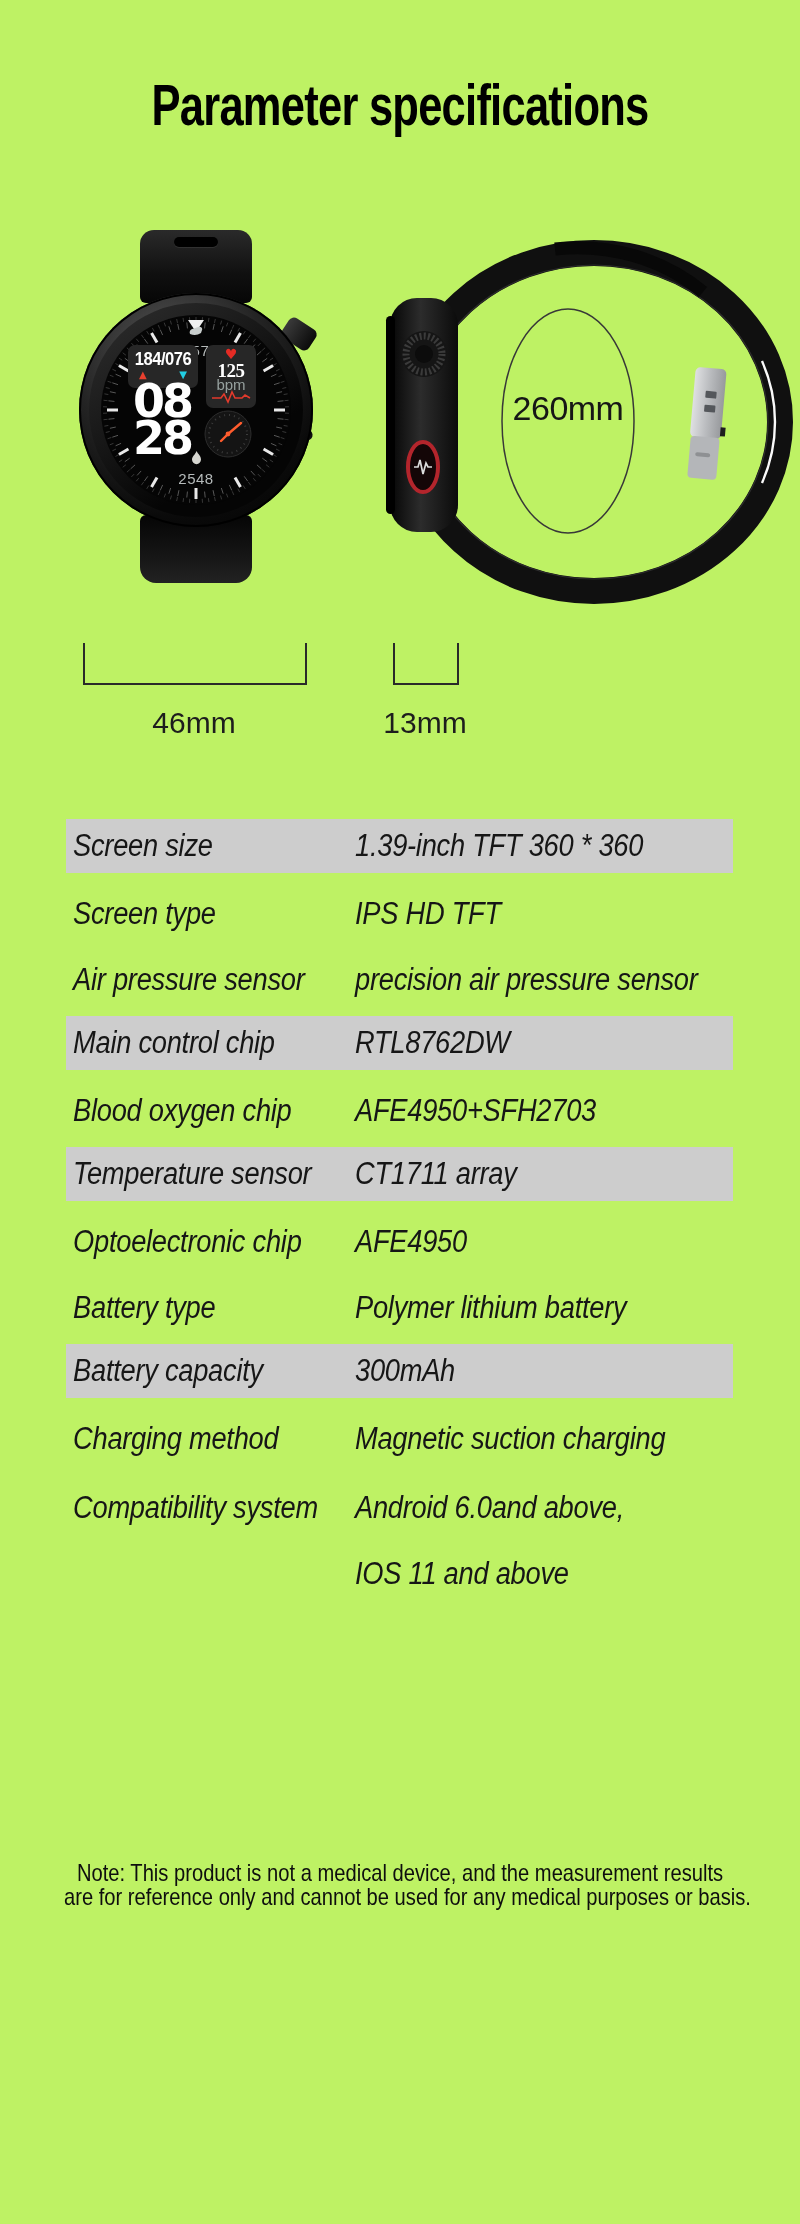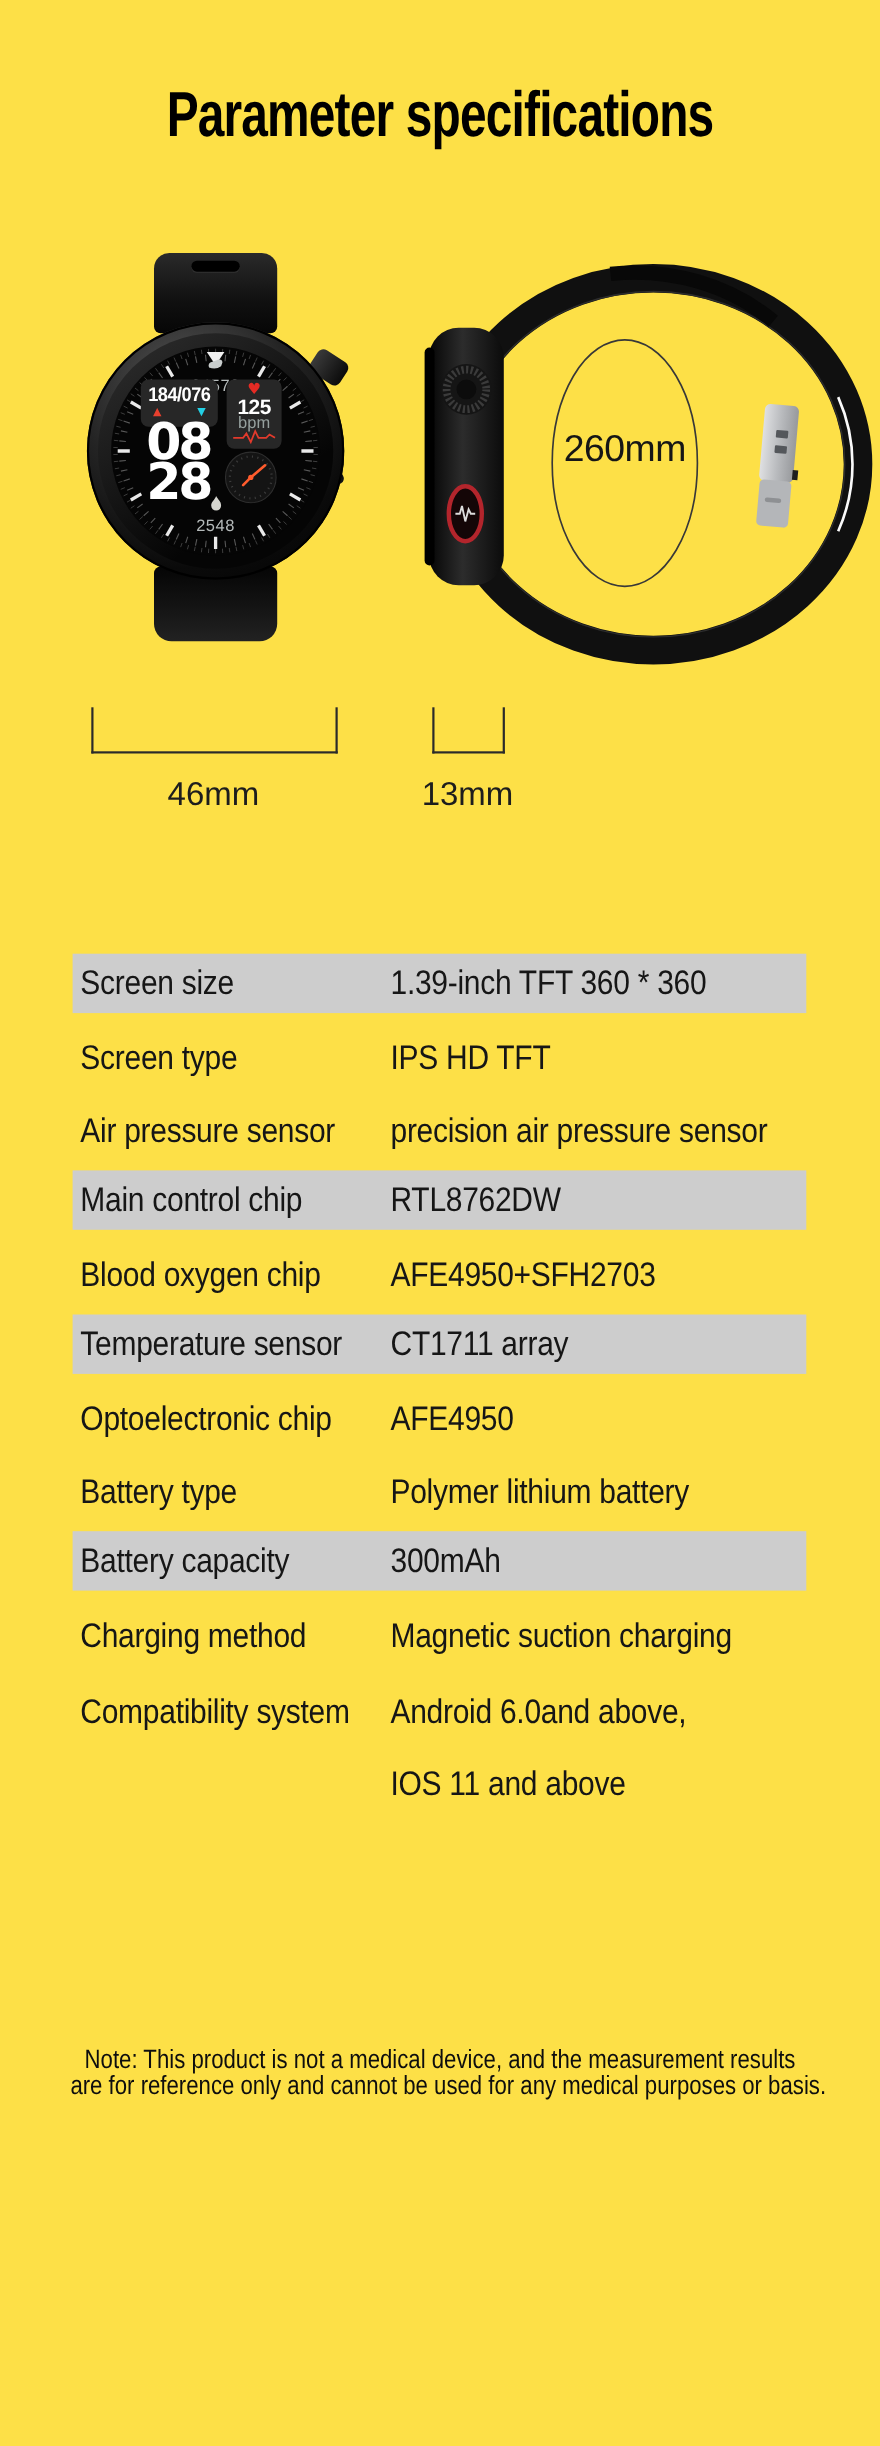--- a/index.html
+++ b/index.html
@@ -1,18 +1,18 @@
 <!DOCTYPE html>
 <html><head>
 <meta charset="utf-8">
 <style>
   html,body { margin:0; padding:0; background:#fff; }
   #stage {
     position:relative; width:800px; height:2224px; margin:0 auto;
-    background:#fde047; overflow:hidden;
+    background:#bef264; overflow:hidden;
     font-family:"Liberation Sans", sans-serif; color:#111;
   }
 
   
   .title {
     position:absolute; top:76px; left:0; width:800px; text-align:center;
     font-size:58px; line-height:58px; font-weight:bold; color:#000;
     letter-spacing:-1px; transform:scaleX(0.75); transform-origin:50% 50%;
     white-space:nowrap;
   }
@@ -68,21 +68,21 @@
   }
   .bp-val { margin-top:4px; text-align:center; font-size:18px; font-weight:bold; color:#fff; letter-spacing:-0.5px; transform:scaleX(.92); }
   .bp-tris { display:flex; justify-content:space-between; padding:0 11px; margin-top:-1px; font-family:"DejaVu Sans",sans-serif; font-size:10px; line-height:12px; }
   .tri-up { color:#e8402e; } .tri-dn { color:#22cfe4; }
 
   .hr-box {
     position:absolute; left:105px; top:30px; width:50px; height:63px;
     background:#272727; border-radius:7px; text-align:center; overflow:hidden;
   }
   .hr-heart { font-family:"DejaVu Sans",sans-serif; color:#e52b24; font-size:14px; line-height:15px; margin-top:2px; }
-  .hr-val { font-size:19px; font-weight:bold; color:#fff; line-height:18px; letter-spacing:-0.5px; }
+  .hr-val { font-size:19px; font-weight:bold; color:#fff; line-height:18px; letter-spacing:-0.5px;font-family:Liberation Serif, serif; }
   .hr-unit { font-size:15px; color:#96a09e; line-height:10px; }
 
   .time {
     position:absolute; left:24px; top:68px; width:74px; text-align:center;
     font-family:"DejaVu Sans",sans-serif; font-weight:bold; color:#fff;
     font-size:46px; line-height:37px; letter-spacing:-3px;
   }
   .subdial { position:absolute; left:103px; top:95px; width:48px; height:48px; }
 
   
@@ -93,21 +93,21 @@
   }
 
   
   .bracket { position:absolute; border:2px solid #2a2a2a; border-top:none; height:40px; }
   .bracket-46 { left:83px;  top:643px; width:220px; }
   .bracket-13 { left:393px; top:643px; width:62px; }
   .dim-label { position:absolute; top:706px; width:160px; text-align:center; font-size:30px; color:#1d1d1d; }
   .dim-46 { left:114px; } .dim-13 { left:345px; }
 
   
-  .spec { position:absolute; left:66px; top:867px; width:667px; }
+  .spec { position:absolute; left:66px; top:819px; width:667px;font-style:italic; }
   .trow { display:flex; align-items:center; height:65.6px; }
   .trow.shaded {
     background:linear-gradient(#cdcdcd,#cdcdcd) no-repeat top left;
     background-size:100% 54px;
     padding-bottom:11.6px; box-sizing:border-box;
   }
   .trow:not(.shaded) .cell { position:relative; top:-3px; }
   .cell { font-size:31px; color:#161616; letter-spacing:-0.3px; white-space:nowrap;
           transform:scaleX(0.88); transform-origin:0 50%; }
   .lbl { width:289px; flex:none; padding-left:8px; box-sizing:border-box; }

